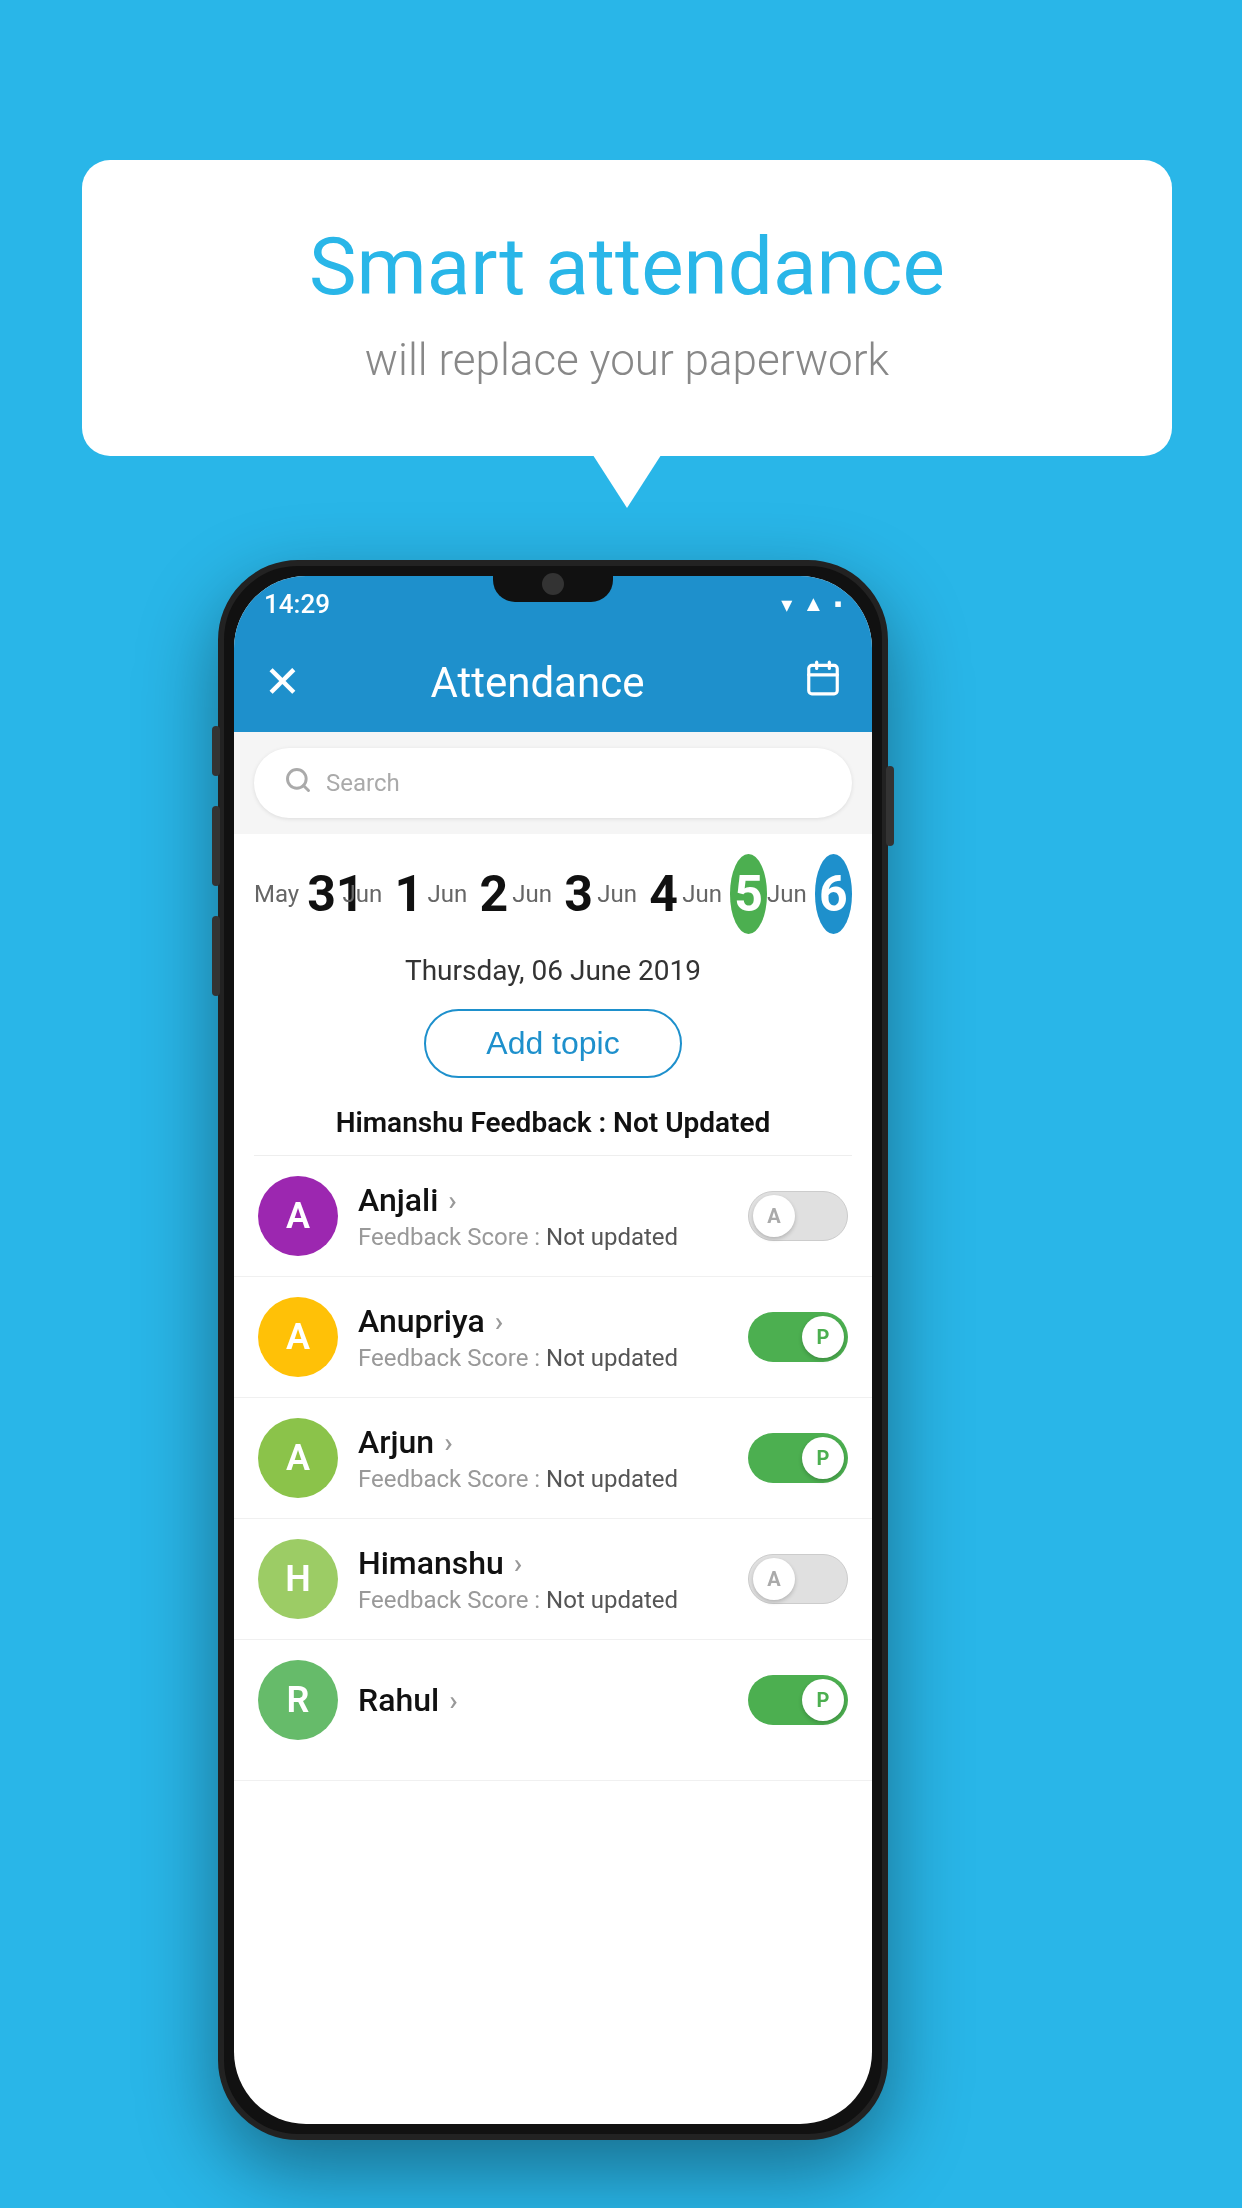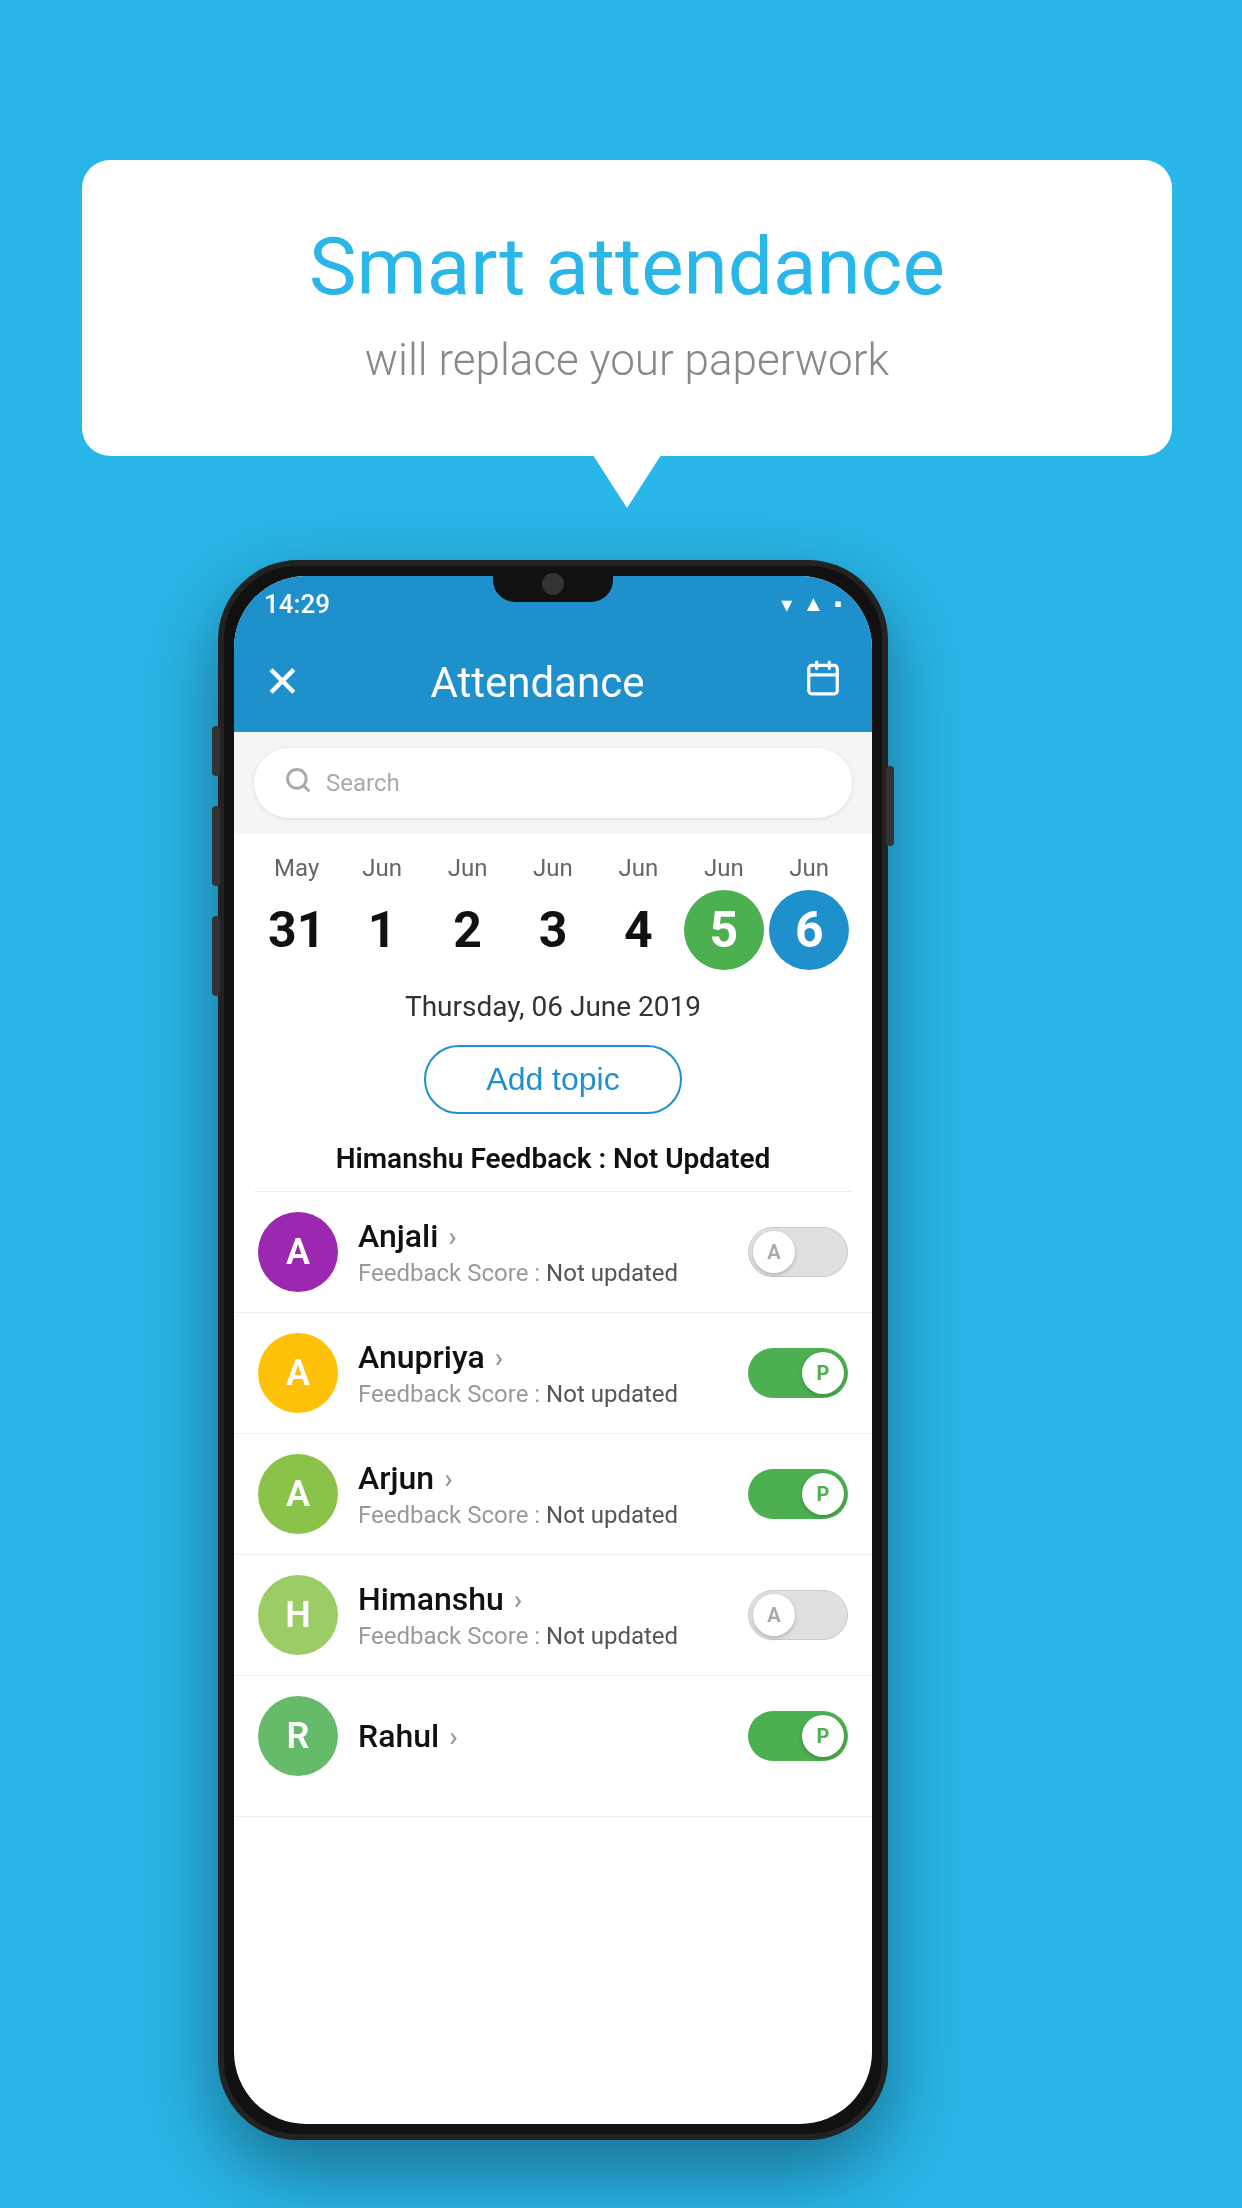--- a/index.html
+++ b/index.html
@@ -241,21 +241,20 @@
     .calendar-strip {
       background: white;
       display: flex;
       align-items: center;
       justify-content: space-around;
       padding: 20px 20px 0;
     }
 
     .calendar-day {
       display: flex;
-      flex-direction: column;
       align-items: center;
       gap: 8px;
       min-width: 80px;
     }
 
     .cal-month {
       font-size: 24px;
       color: #666;
       font-weight: 400;
     }

